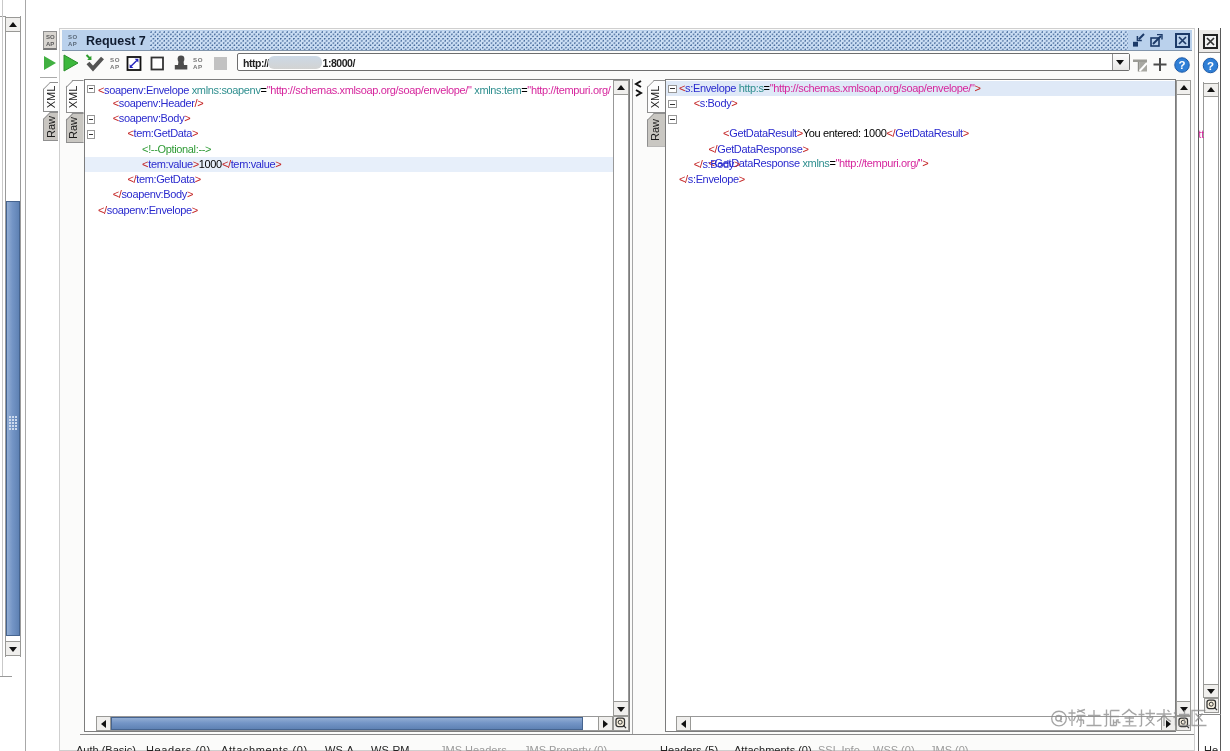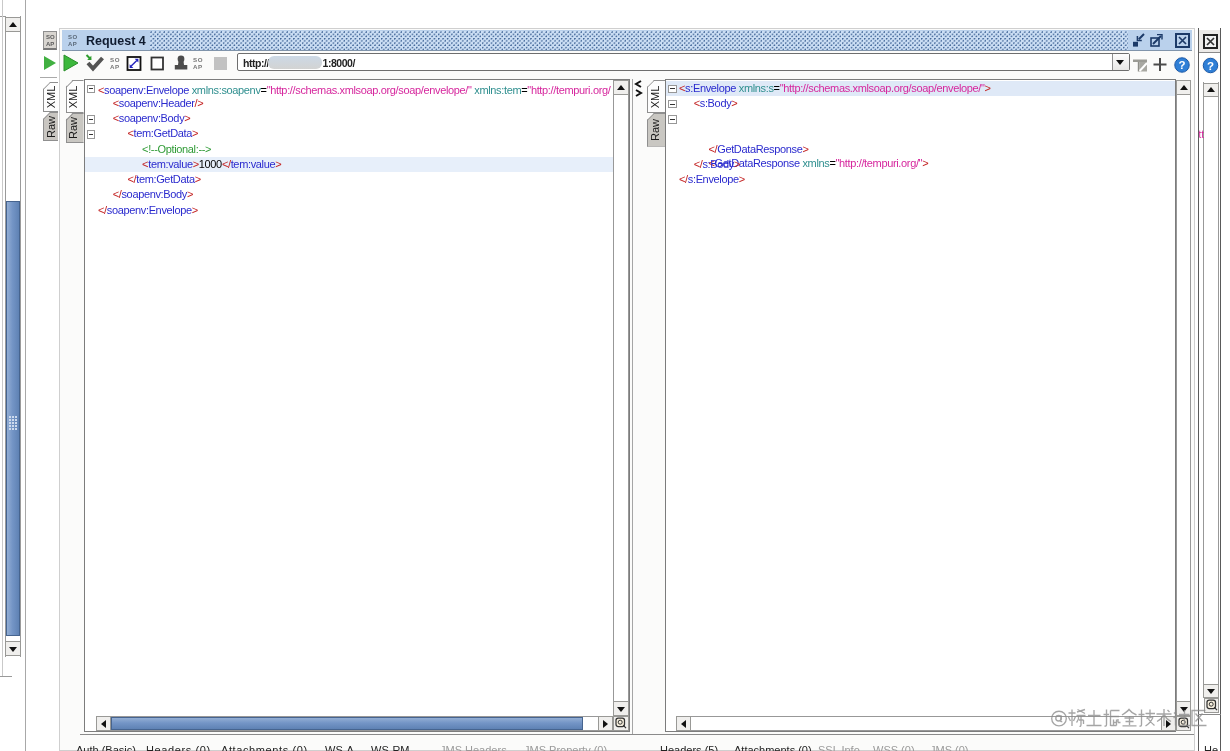--- a/index.html
+++ b/index.html
@@ -53,21 +53,21 @@
   </div>
 <div class="vtab" style="left:43px;top:112px;width:15px;height:29px;background:#c9c6c1;overflow:hidden;">
     <span style="margin-left:-11px;margin-top:-6px;">Raw</span>
   </div>
 
 <div class="abs" style="left:59px;top:28px;width:1136px;height:723px;background:#fbfbfa;border:1px solid #cfcfcf;box-sizing:border-box;"></div>
 
 <div class="abs" style="left:62px;top:30px;width:1130px;height:21px;background:#bad1ec;border-bottom:1px solid #8094ab;box-sizing:border-box;"></div>
 <div class="abs" style="left:150px;top:31px;width:978px;height:19px;background-color:#cbdef4;background-image:radial-gradient(circle 1px at 1.1px 1.1px,#3a5f92 60%,rgba(0,0,0,0) 100%),radial-gradient(circle 1px at 3.3px 3.3px,#3a5f92 60%,rgba(0,0,0,0) 100%);background-size:4.4px 4.4px;"></div>
 <div class="abs" style="left:68px;top:34px;font-size:6px;font-weight:bold;color:#5a6878;line-height:6.5px;letter-spacing:0.5px;">SO<br>AP</div>
-<div class="abs" style="left:86px;top:34px;font-size:12.5px;font-weight:bold;color:#101c30;">Request 4</div>
+<div class="abs" style="left:86px;top:34px;font-size:12.5px;font-weight:bold;color:#101c30;">Request 7</div>
 
 <svg class="abs" style="left:1131px;top:33px;" width="62" height="15" viewBox="0 0 62 15">
   <g fill="none" stroke="#1c3a68" stroke-width="1.6">
     <rect x="2" y="8.8" width="5" height="4.8" fill="#1c3a68" stroke="none"></rect>
     <path d="M13 1 L7.8 6.2" stroke-width="2"></path>
     <path d="M6.4 3 L6.4 7.4 L10.8 7.4" stroke-width="1.5" fill="none"></path>
   </g>
   <g fill="none" stroke="#1c3a68" stroke-width="1.6">
     <rect x="20" y="5" width="8" height="8"></rect>
     <path d="M22 11 L30 3" stroke-width="2"></path>
@@ -184,23 +184,24 @@
     <span style="margin-left:-13px;margin-top:-6px;">XML</span>
   </div>
 <div class="vtab" style="left:647px;top:113px;width:18px;height:33.5px;background:#c9c7c2;">
     <span style="margin-left:-13px;margin-top:-6px;">Raw</span>
   </div>
 
 <div class="abs" style="left:665px;top:79px;width:511px;height:653px;border:1px solid #7c7c7c;background:#fff;box-sizing:border-box;"></div>
 
 <div class="abs" style="left:666px;top:80px;width:509px;height:635px;overflow:hidden;">
 <div class="abs" style="left:0;top:1px;width:509px;height:15.3px;background:#dfe9f7;"></div>
-<div class="code" style="left:13px;top:0.6px;"><span class="p">&lt;</span><span class="t">s:Envelope</span> <span class="a">xmlns:s</span>=<span class="v">"http://schemas.xmlsoap.org/soap/envelope/"</span><span class="p">&gt;</span></div>
+<div class="code" style="left:13px;top:0.6px;"><span class="p">&lt;</span><span class="t">s:Envelope</span> <span class="a">http:s</span>=<span class="v">"http://schemas.xmlsoap.org/soap/envelope/"</span><span class="p">&gt;</span></div>
 <div class="code" style="left:27.7px;top:15.85px;"><span class="p">&lt;</span><span class="t">s:Body</span><span class="p">&gt;</span></div>
 <div class="code" style="left:42.4px;top:31.1px;margin-top:45px;"><span class="p">&lt;</span><span class="t">GetDataResponse</span> <span class="a">xmlns</span>=<span class="v">"http://tempuri.org/"</span><span class="p">&gt;</span></div>
+<div class="code" style="left:57.1px;top:46.35px;"><span class="p">&lt;</span><span class="t">GetDataResult</span><span class="p">&gt;</span>You entered: 1000<span class="p">&lt;/</span><span class="t">GetDataResult</span><span class="p">&gt;</span></div>
 <div class="code" style="left:42.4px;top:61.6px;"><span class="p">&lt;/</span><span class="t">GetDataResponse</span><span class="p">&gt;</span></div>
 <div class="code" style="left:27.7px;top:76.85px;text-align:center;"><span class="p">&lt;/</span><span class="t">s:Body</span><span class="p">&gt;</span></div>
 <div class="code" style="left:13px;top:92.1px;"><span class="p">&lt;/</span><span class="t">s:Envelope</span><span class="p">&gt;</span></div>
 </div>
 
 <div class="fold" style="left:668px;top:84.5px;"></div>
 <div class="fold" style="left:668px;top:99.8px;"></div>
 <div class="fold" style="left:668px;top:115px;"></div>
 
 <div class="abs" style="left:1176px;top:80px;width:15px;height:636px;border-left:1px solid #989898;border-right:1px solid #989898;box-sizing:border-box;background:#fff;"></div>

